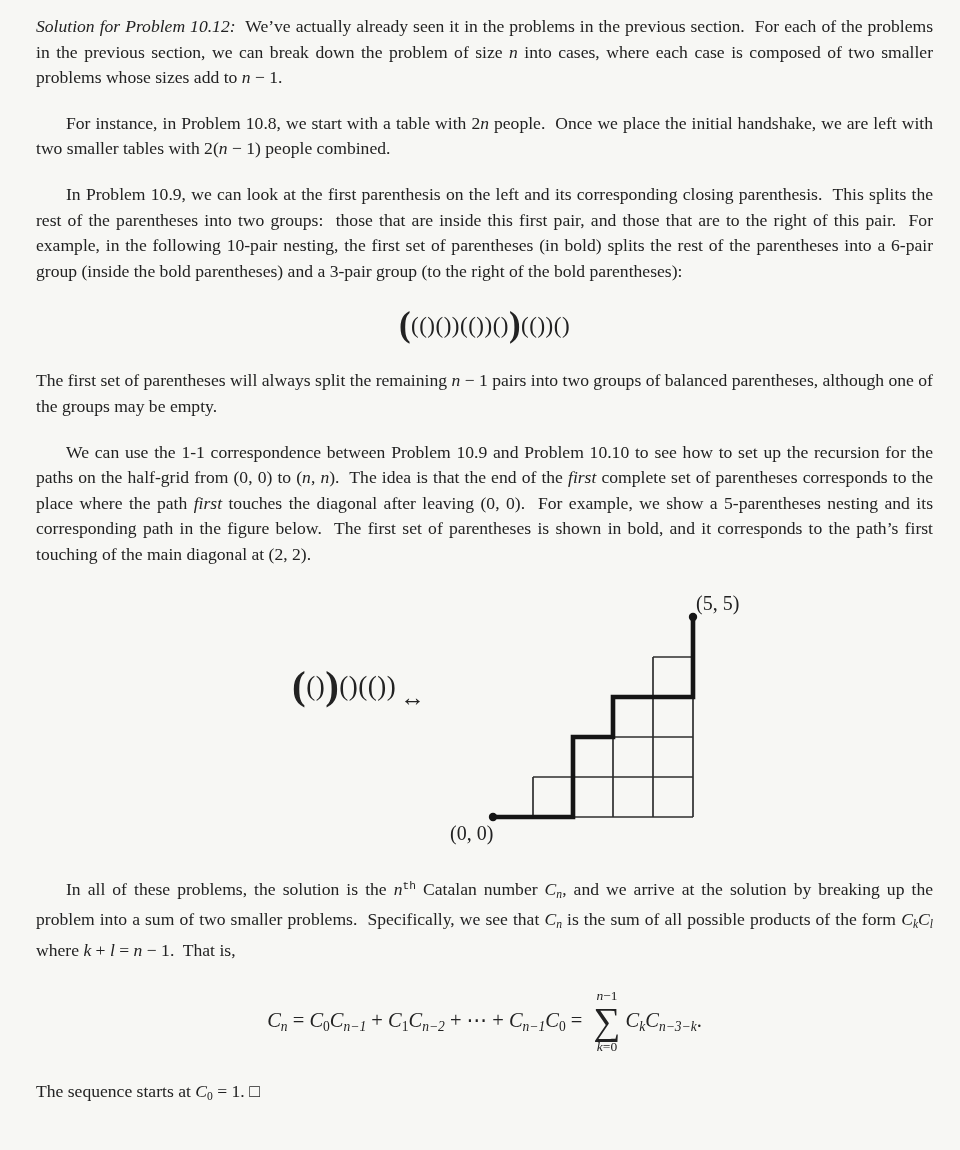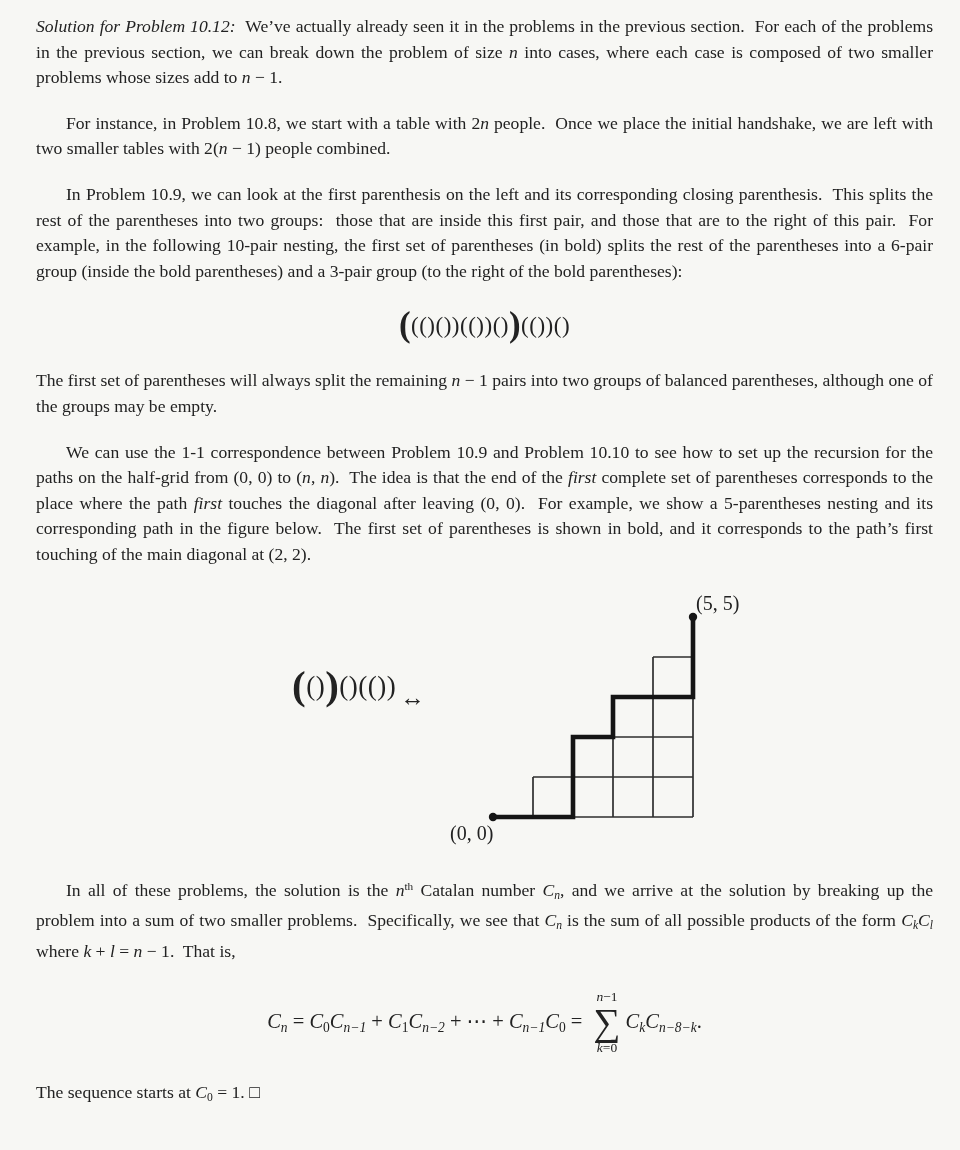--- a/index.html
+++ b/index.html
@@ -13,21 +13,21 @@
   p.para{
     font-size:17.6px;line-height:25.6px;text-align:justify;
     margin:20px 0;
   }
   p.para:first-child{margin-top:0;}
   .indent{text-indent:30px;}
   .seg{white-space:pre-wrap;}
   .seg-i{font-style:italic;}
   .seg-sub{font-size:0.66em;vertical-align:-0.28em;letter-spacing:0;}
   .seg-isub{font-style:italic;font-size:0.66em;vertical-align:-0.28em;letter-spacing:0;}
-  .seg-sup{font-size:0.64em;vertical-align:0.5em;letter-spacing:0;}
+  .seg-sup{font-size:0.64em;vertical-align:0.5em;letter-spacing:0;font-family:Liberation Mono, monospace;}
   .seg-big{font-weight:700;font-size:1.52em;line-height:0;vertical-align:-0.10em;}
 
   .display-math{
     text-align:center;font-size:23px;line-height:44px;height:44px;
     margin:16px 0 14px;letter-spacing:0.5px;
   }
 
   .figure{position:relative;height:266px;margin:12px 0;}
   .fig-parens{
     position:absolute;left:256px;top:74px;
@@ -96,18 +96,18 @@
 
   <p class="para indent"><span class="seg seg-r">In all of these problems, the solution is the </span><span class="seg seg-i">n</span><span class="seg seg-sup">th</span><span class="seg seg-r"> Catalan number </span><span class="seg seg-i">C</span><span class="seg seg-isub">n</span><span class="seg seg-r">, and we arrive at the solution by breaking up the problem into a sum of two smaller problems.  Specifically, we see that </span><span class="seg seg-i">C</span><span class="seg seg-isub">n</span><span class="seg seg-r"> is the sum of all possible products of the form </span><span class="seg seg-i">C</span><span class="seg seg-isub">k</span><span class="seg seg-i">C</span><span class="seg seg-isub">l</span><span class="seg seg-r"> where </span><span class="seg seg-i">k</span><span class="seg seg-r"> + </span><span class="seg seg-i">l</span><span class="seg seg-r"> = </span><span class="seg seg-i">n</span><span class="seg seg-r"> − 1.  That is,</span></p>
 
   <div class="formula">
     <span><span class="seg seg-i">C</span><span class="seg seg-isub">n</span><span class="seg seg-r"> = </span><span class="seg seg-i">C</span><span class="seg seg-sub">0</span><span class="seg seg-i">C</span><span class="seg seg-isub">n−1</span><span class="seg seg-r"> + </span><span class="seg seg-i">C</span><span class="seg seg-sub">1</span><span class="seg seg-i">C</span><span class="seg seg-isub">n−2</span><span class="seg seg-r"> + ⋯ + </span><span class="seg seg-i">C</span><span class="seg seg-isub">n−1</span><span class="seg seg-i">C</span><span class="seg seg-sub">0</span><span class="seg seg-r"> = </span></span>
     <span class="sum">
       <span class="sum-limit"><span class="seg seg-i">n</span><span class="seg seg-r">−1</span></span>
       <span class="sum-sigma">∑</span>
       <span class="sum-limit"><span class="seg seg-i">k</span><span class="seg seg-r">=0</span></span>
     </span>
-    <span><span class="seg seg-i">C</span><span class="seg seg-isub">k</span><span class="seg seg-i">C</span><span class="seg seg-isub">n−8−k</span><span class="seg seg-r">.</span></span>
+    <span><span class="seg seg-i">C</span><span class="seg seg-isub">k</span><span class="seg seg-i">C</span><span class="seg seg-isub">n−3−k</span><span class="seg seg-r">.</span></span>
   </div>
 
   <p class="para"><span class="seg seg-r">The sequence starts at </span><span class="seg seg-i">C</span><span class="seg seg-sub">0</span><span class="seg seg-r"> = 1. </span><span class="seg seg-r">□</span></p>
 
 </div>
 
 </body></html>

